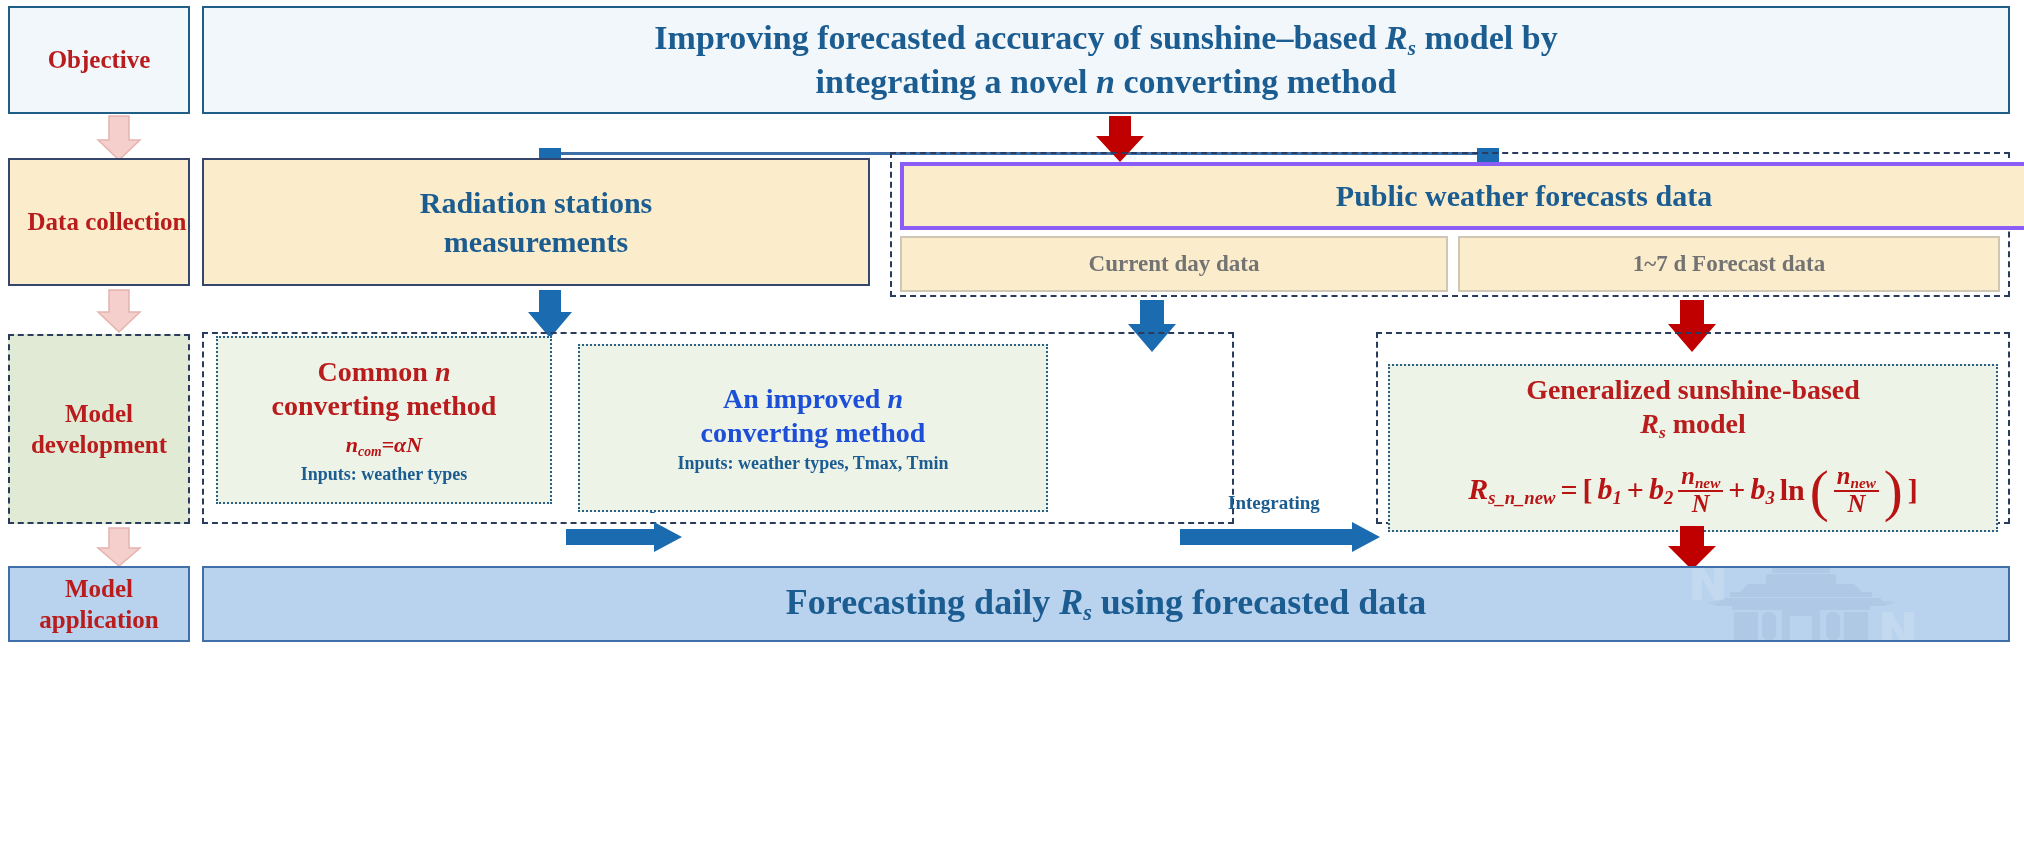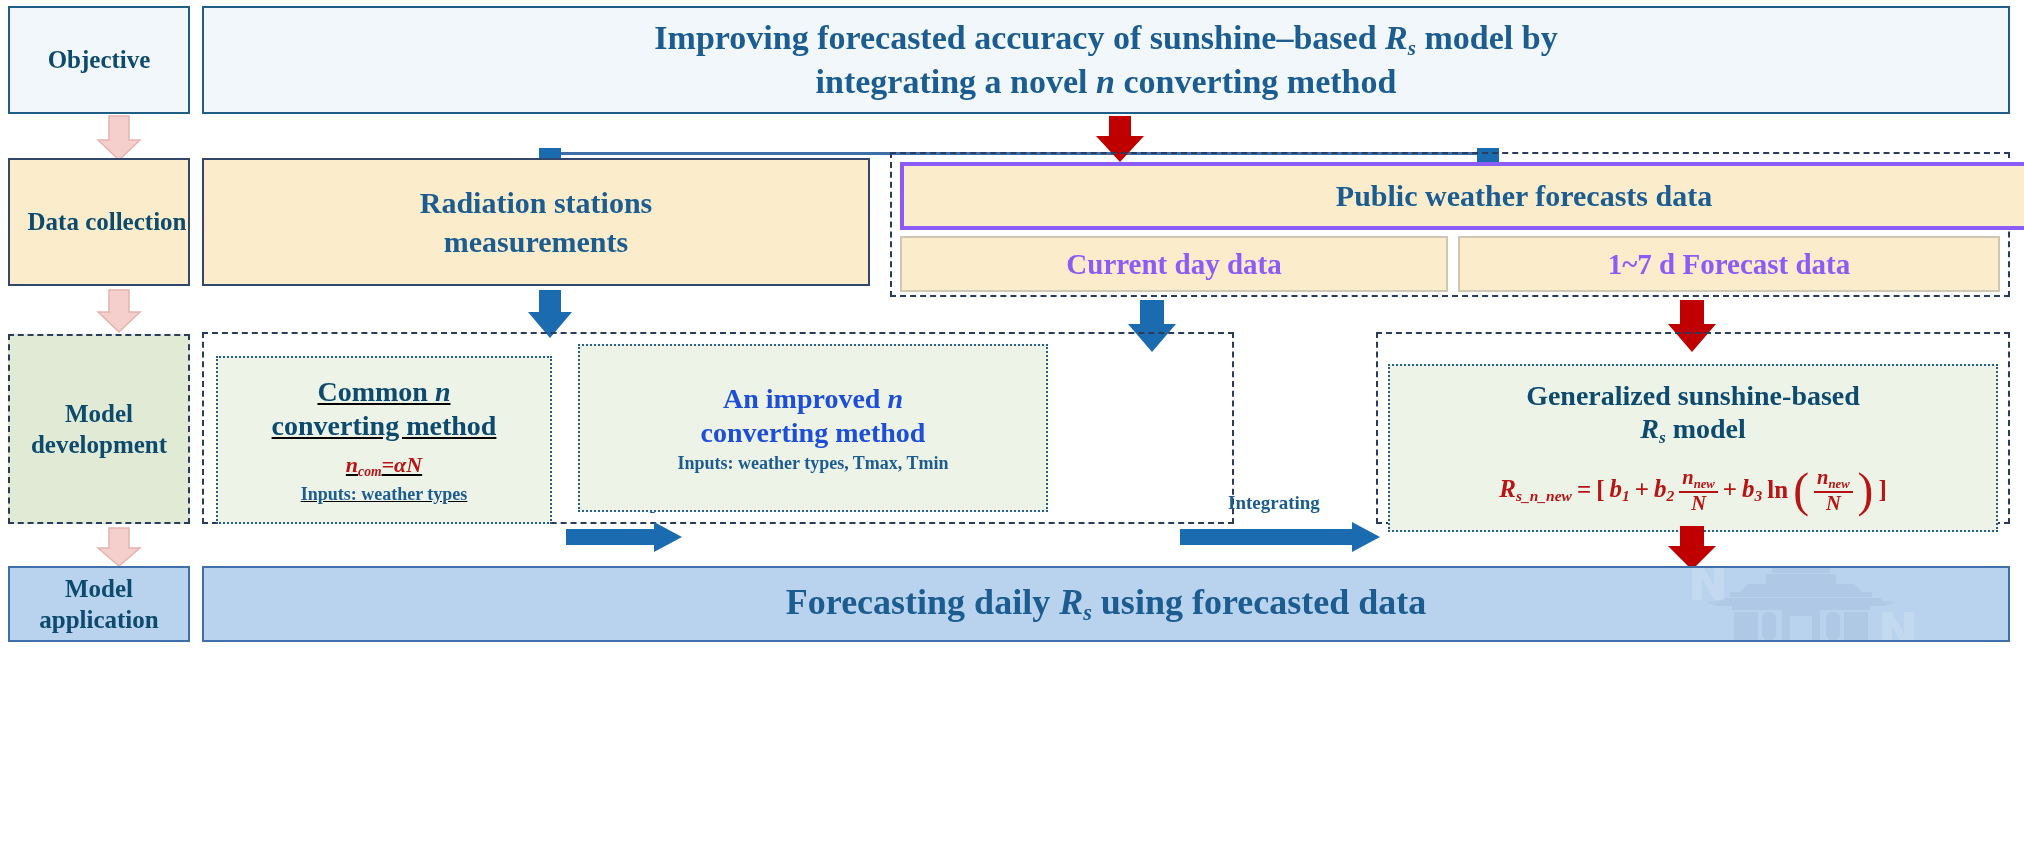--- a/index.html
+++ b/index.html
@@ -5,21 +5,21 @@
   html,body{margin:0;padding:0;background:#ffffff;}
   body{width:2024px;height:848px;font-family:"Liberation Serif",serif;overflow:hidden;}
   #root{position:relative;width:2024px;height:848px;}
 
   .abs{position:absolute;box-sizing:border-box;}
 
   
   .ctr{display:flex;align-items:center;justify-content:center;text-align:center;}
   .col{flex-direction:column;}
 
-  .navy{color:#0c4a6e;}
+  .navy{color:#b91c1c;}
   .red{color:#1d4ed8;}
 
   
   .obj-label{left:8px;top:6px;width:182px;height:108px;
     background:#f2f7fb;border:2px solid #1f5f87;}
   .obj-label span{font-weight:bold;font-size:25px;}
 
   .obj-title{left:202px;top:6px;width:1808px;height:108px;
     background:#f2f7fb;border:2px solid #1f5f87;}
   .obj-title .t{font-weight:bold;font-size:34px;line-height:1.25;color:#1b5c91;}
@@ -32,33 +32,33 @@
   .rad-box{left:202px;top:158px;width:668px;height:128px;
     background:#fbeccc;border:2px solid #34466b;}
   .rad-box .t{font-weight:bold;font-size:30px;line-height:1.3;color:#1b5c91;}
 
   .pw-dash{left:890px;top:152px;width:1120px;height:145px;border:2px dashed #2a3c5e;}
   .pw-head{left:900px;top:162px;width:1248px;height:68px;
     background:#fbeccc;border:4px solid #8b5cf6;}
   .pw-head .t{font-weight:bold;font-size:30px;color:#1b5c91;}
 
   .pw-sub{top:236px;height:56px;background:#fbeccc;border:2px solid #cfc6b4;}
-  .pw-sub .t{font-weight:bold;font-size:29px;color:#8b5cf6;}
+  .pw-sub .t{font-weight:bold;font-size:23px;color:#737373;}
   .pw-sub-a{left:900px;width:548px;}
   .pw-sub-b{left:1458px;width:542px;}
 
   
   .md-label{left:8px;top:334px;width:182px;height:190px;
     background:#e1ead5;border:2px dashed #2a3c5e;}
   .md-label span{font-weight:bold;font-size:25px;line-height:1.25;}
 
   .md-dash{left:202px;top:332px;width:1032px;height:192px;border:2px dashed #2a3c5e;}
 
-  .mdl-box{left:216px;top:356px;width:336px;height:168px;
-    background:#eef3e8;border:2px dotted #2a5f84;text-decoration:underline;}
+  .mdl-box{left:216px;top:336px;width:336px;height:168px;
+    background:#eef3e8;border:2px dotted #2a5f84;}
   .mdm-box{left:578px;top:344px;width:470px;height:168px;
     background:#eef3e8;border:2px dotted #2a5f84;}
   .mdr-dash{left:1376px;top:332px;width:634px;height:192px;border:2px dashed #2a3c5e;}
   .mdr-box{left:1388px;top:364px;width:610px;height:168px;
     background:#eef3e8;border:2px dotted #2a5f84;}
 
   .bx-title{font-weight:bold;font-size:28px;line-height:1.2;text-align:center;}
   .bx-formula{font-weight:bold;font-size:22px;color:#b81414;margin-top:10px;text-align:center;}
   .bx-inputs{font-weight:bold;font-size:18px;color:#1b5c91;margin-top:4px;text-align:center;}
 
@@ -196,21 +196,21 @@
   <div class="abs lbl-arrow" style="left:1228px;top:492px;">Integrating</div>
   <svg class="abs" style="left:1180px;top:522px;" width="200" height="30">
     <polygon points="0,7 172,7 172,0 200,15 172,30 172,23 0,23" fill="#1a6bb0"></polygon>
   </svg>
 
   <div class="abs mdr-box ctr col">
     <div class="bx-title navy">Generalized sunshine-based</div>
     <div class="bx-title navy">
       <span class="it"><span>R</span><sub>s</sub></span><span> model</span>
     </div>
-    <div class="bx-formula" style="font-size:25px;margin-top:14px;">
+    <div class="bx-formula" style="font-size:30px;margin-top:14px;">
       <span style="display:inline-flex;align-items:center;gap:5px;">
         <span class="it">R<sub>s_n_new</sub></span>
           <span>=</span>
           <span>[</span>
         <span class="it">b<sub>1</sub></span>
           <span>+</span>
           <span class="it">b<sub>2</sub></span>
         <span style="display:inline-flex;flex-direction:column;align-items:center;line-height:1;font-size:.82em;">
           <span class="it" style="padding:0 3px;">n<sub>new</sub></span>
           <span style="border-top:2px solid #b81414;width:100%;"></span>

